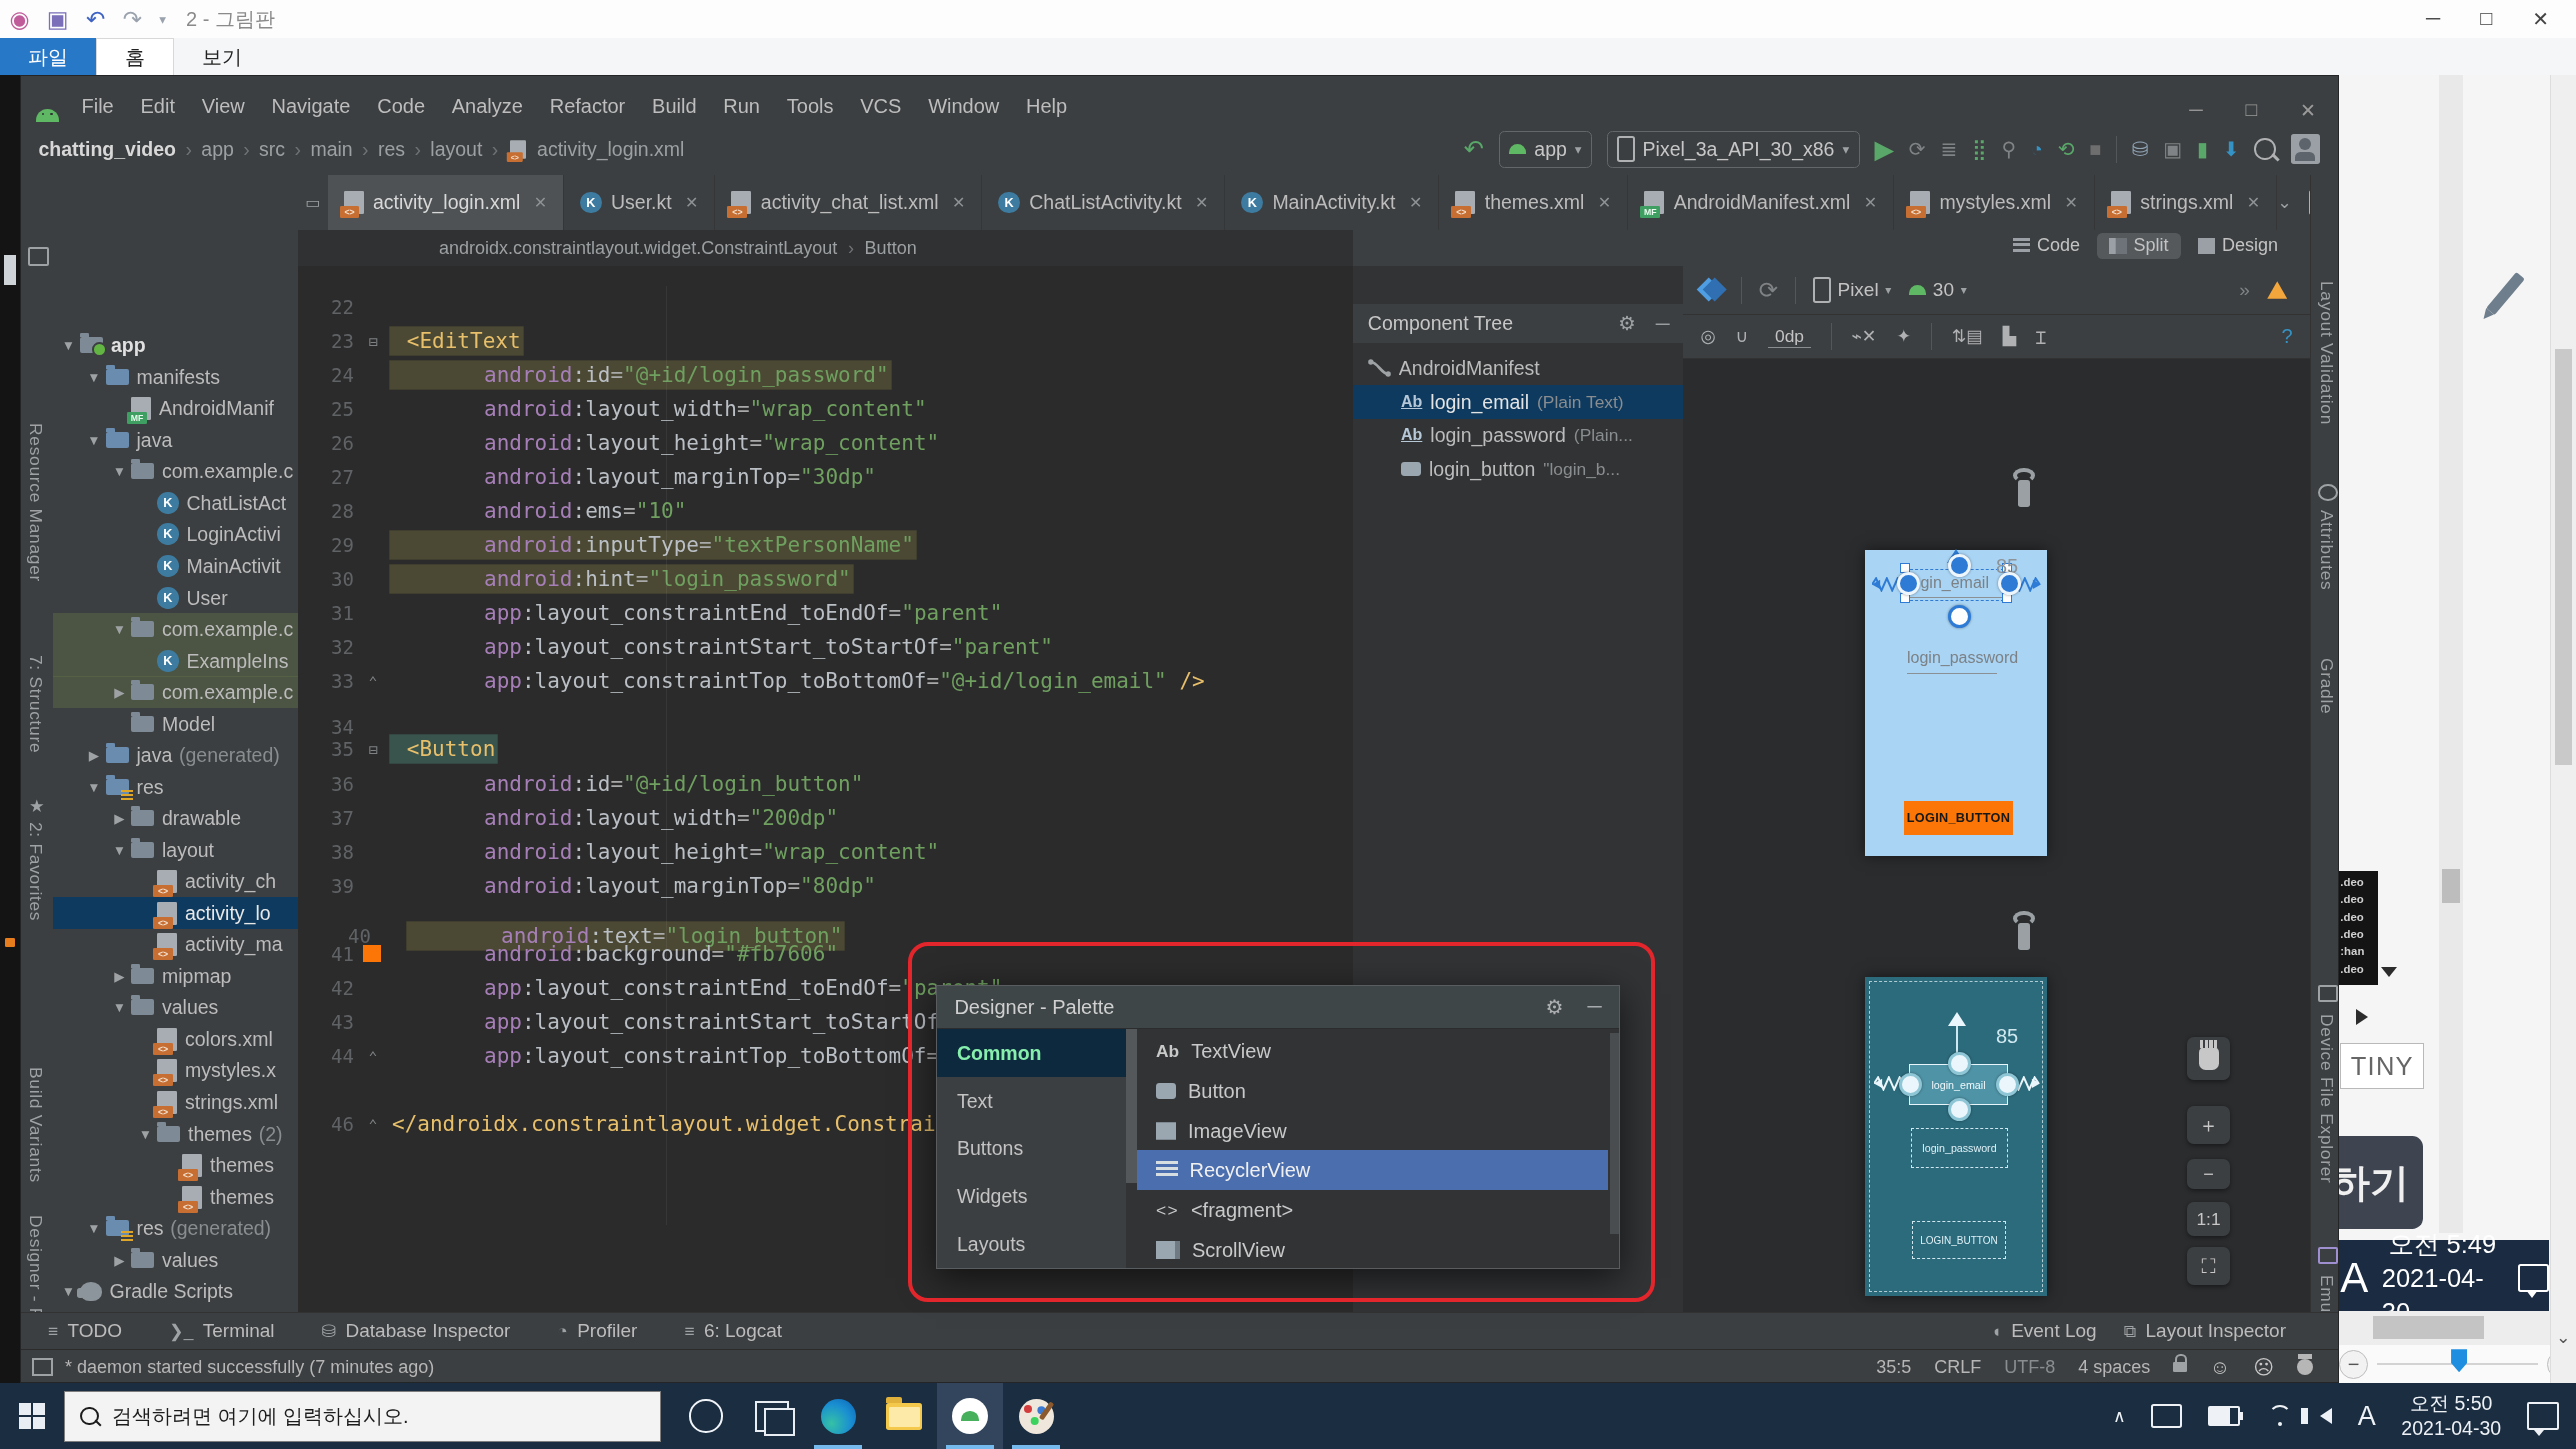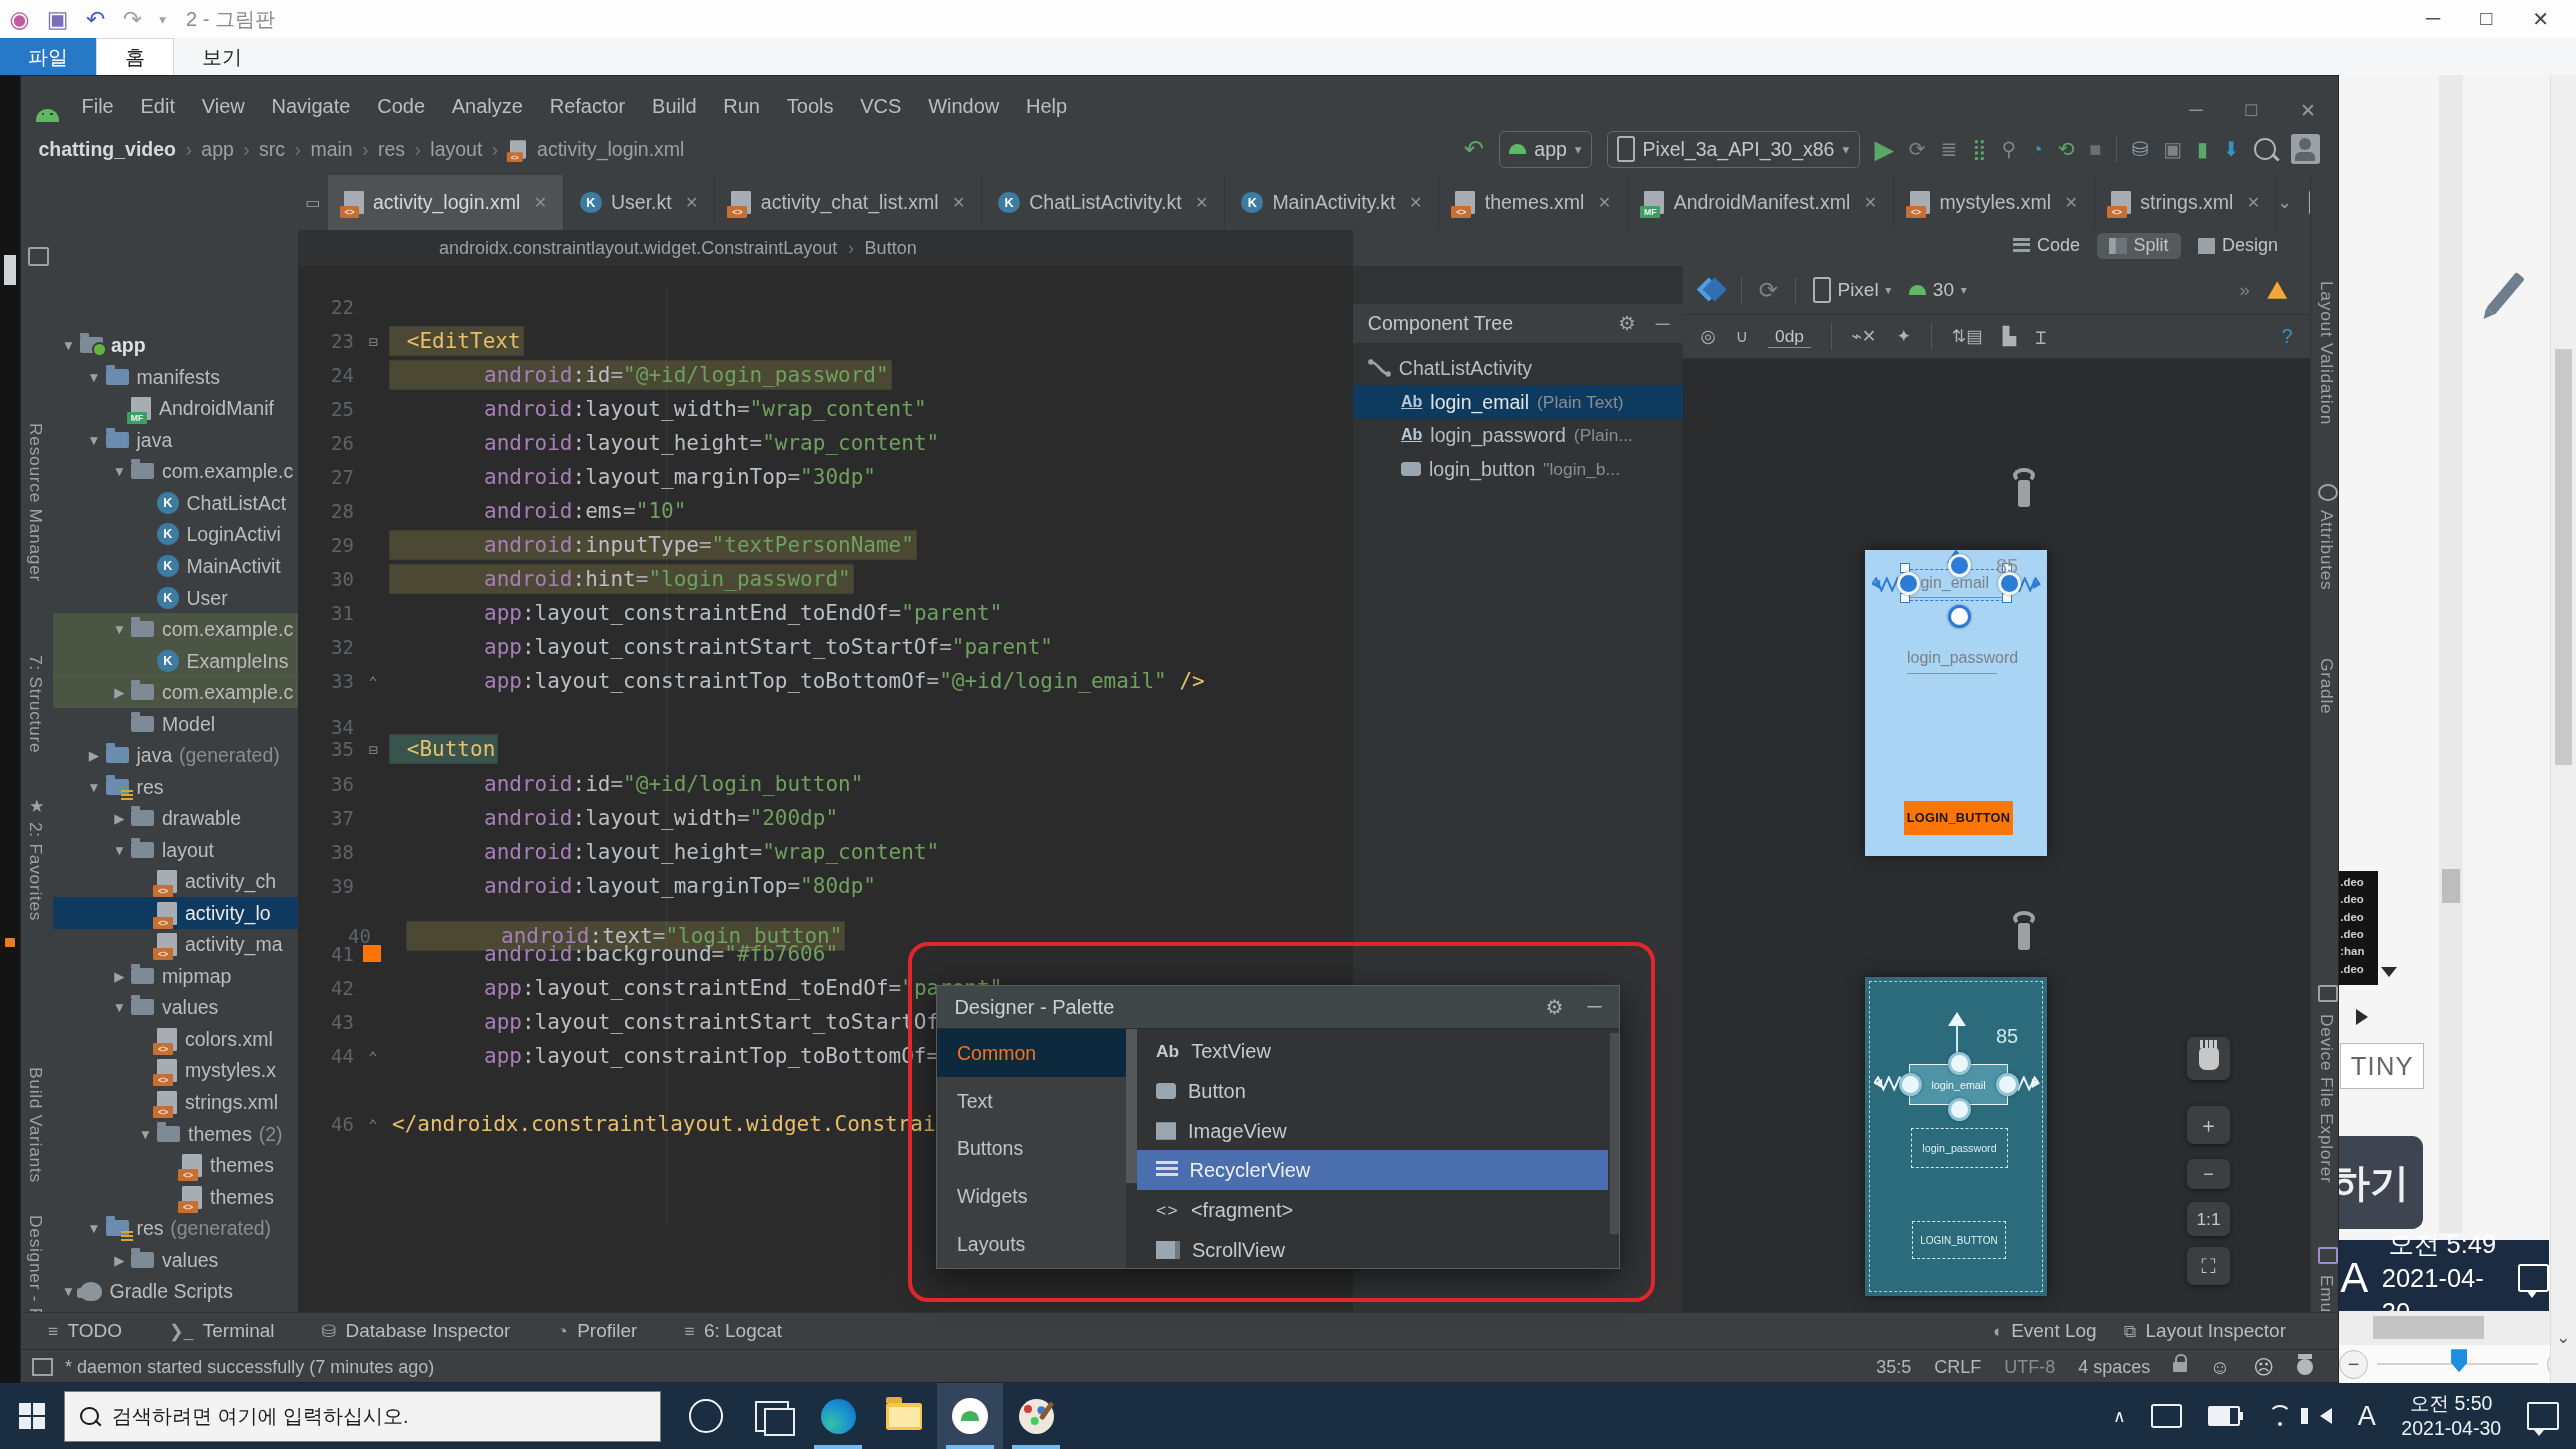--- a/index.html
+++ b/index.html
@@ -194,21 +194,21 @@
   .lockic::before{content:"";position:absolute;left:1.3px;top:-8px;width:8px;height:8px;border:2px solid #9fa2a4;border-radius:5.4px 5.4px 0 0;border-bottom:none;}
   .elf{width:16px;height:16px;border-radius:50%;background:#b6b6b6;position:relative;}
   .elf::before{content:"";position:absolute;left:1.3px;top:-5.4px;width:13.4px;height:5.4px;background:#b6b6b6;}
 
   
   #palette{left:936px;top:985px;width:682px;height:282px;background:#313335;border:0.7px solid #5a5d5f;box-shadow:0 9.4px 34px rgba(0,0,0,.6);z-index:50;}
   #pal-title{position:absolute;left:0;top:0;width:100%;height:43px;background:#3f4648;border-bottom:0.7px solid #2a2c2d;display:flex;align-items:center;padding-left:17.4px;font-size:20px;color:#d0d0d0;box-sizing:border-box;}
   #pal-title .ops{margin-left:auto;display:flex;gap:24px;padding-right:17.4px;color:#aeb0b2;}
   #pal-cats{position:absolute;left:0;top:43px;width:189px;height:239px;background:#3c3f41;}
   .pcat{position:absolute;left:0;width:189px;height:48px;display:flex;align-items:center;padding-left:20px;font-size:19.5px;color:#c3c3c3;box-sizing:border-box;}
-  .pcat.sel{background:#0d293e;color:#f97316;}
+  .pcat.sel{background:#0d293e;color:#86efac;font-weight:bold;}
   #pal-scroll{position:absolute;left:189px;top:43px;width:10.7px;height:154px;background:#55585a;}
   #pal-items{position:absolute;left:200px;top:43px;width:482px;height:239px;background:#313335;}
   .pitem{position:absolute;left:0;width:471px;height:40px;display:flex;align-items:center;gap:12px;padding-left:19px;font-size:20px;color:#c9c9c9;box-sizing:border-box;}
   .pitem.sel{background:#4b6eaf;color:#f0f0f0;}
   #pal-items .sb{position:absolute;right:0;top:4px;width:9.4px;height:201px;background:#4a4d4f;}
   .pi-ab{font-size:17.4px;font-weight:bold;color:#c9c9c9;}
   .pi-btn{width:20px;height:16px;background:#9aa7b0;border-radius:3.4px;}
   .pi-img{width:20px;height:17.4px;background:#9aa7b0;clip-path:polygon(0 0,100% 0,100% 100%,0 100%);position:relative;}
   .pi-list{width:21.5px;height:17.4px;background:repeating-linear-gradient(#d7dee2 0 3.4px,transparent 3.4px 6px);}
   .pi-frag{font-size:17.4px;color:#c9c9c9;letter-spacing:1.3px;}
@@ -824,21 +824,21 @@
           <span>⚙</span>
           <span>─</span>
         </span>
       </div>
     <div class="crow" style="top: 85px; padding-left: 14.8px;">
           <svg width="23" height="20" style="margin-right: 8px;" viewBox="0 0 34 30">
             <path d="M4 6 C14 6 20 24 30 24" stroke="#9fa2a4" stroke-width="4" fill="none"></path>
             <circle cx="4" cy="6" r="4" fill="#9fa2a4"></circle>
             <circle cx="30" cy="24" r="4" fill="#9fa2a4"></circle>
           </svg>
-          <span class="lbl">ChatListActivity</span>
+          <span class="lbl">AndroidManifest</span>
         </div>
         <div class="crow sel" style="top: 119px; padding-left: 48px;">
           <span class="ab" style="margin-right: 8px;">Ab</span>
           <span class="lbl">login_email</span>
           <span class="sfx">(Plain Text)</span>
           <span class="warn"></span>
         </div>
         <div class="crow" style="top: 152px; padding-left: 48px;">
           <span class="ab" style="margin-right: 8px;">Ab</span>
           <span class="lbl">login_password</span>

